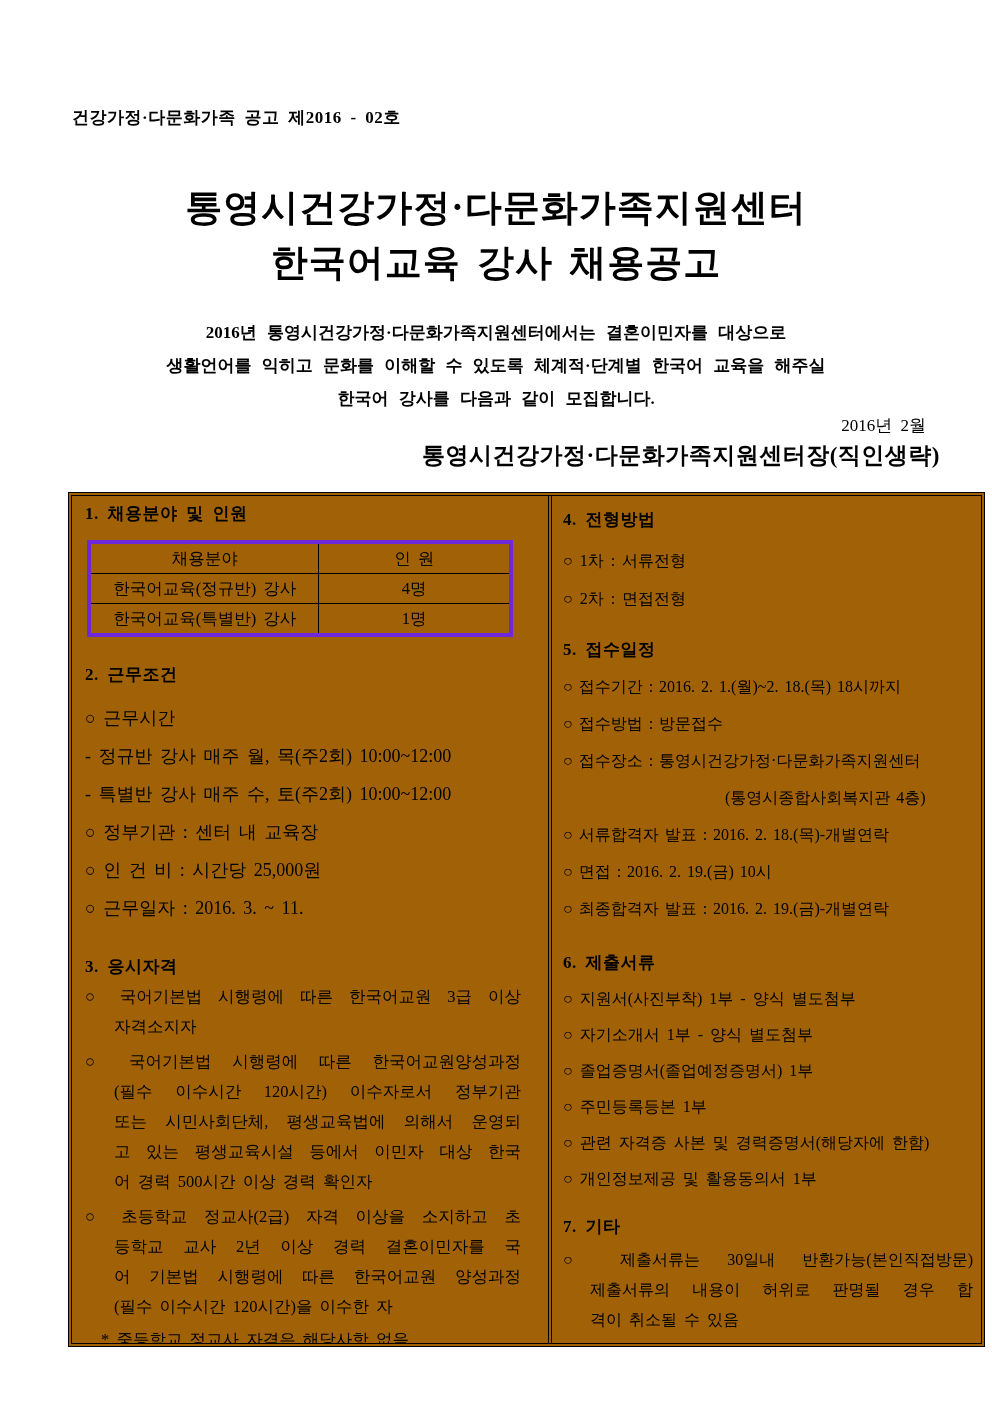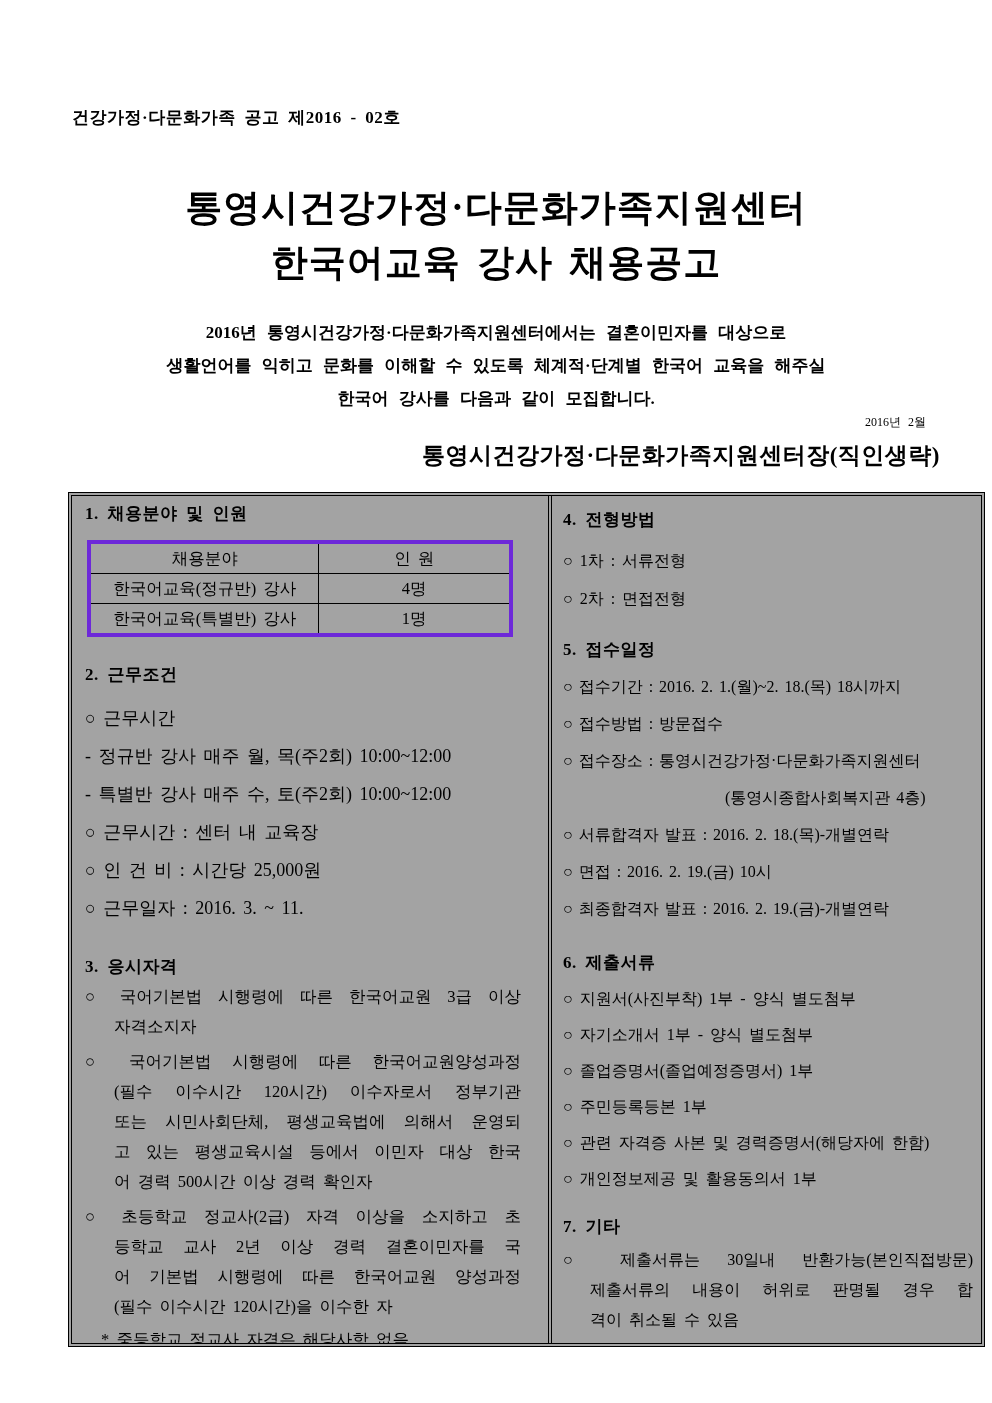--- a/index.html
+++ b/index.html
@@ -20,33 +20,33 @@
     position:absolute;left:0;top:180px;width:992px;text-align:center;
   }
   .title-line{
     font-size:37px;font-weight:bold;line-height:55px;letter-spacing:1px;word-spacing:6px;
   }
   .intro-block{
     position:absolute;left:0;top:316px;width:992px;text-align:center;
   }
   .intro-line{font-size:17px;line-height:33px;word-spacing:6px;font-weight:bold;}
   .date-line{
-    position:absolute;top:414px;right:66px;font-size:12px;word-spacing:4px;
+    position:absolute;top:414px;right:66px;font-size:17px;word-spacing:4px;
   }
   .signer-line{
     position:absolute;top:440px;right:52px;
     font-size:23px;font-weight:bold;letter-spacing:.5px;
   }
   
   .docbox{
     position:absolute;left:68px;top:492px;width:917px;height:855px;
     border:4px double #000;
     box-sizing:border-box;
     display:flex;
-    background:#a3a3a3;
+    background:#a16207;
   }
   .cell{box-sizing:border-box;overflow:hidden;}
   .cell-left{width:461px;padding:8px 12px 4px 13px;}
   .cell-right{flex:1;border-left:4px double #000;padding:6px 8px 4px 11px;margin-left:15px;}
   .sec-heading{
     font-size:17px;font-weight:bold;line-height:20px;word-spacing:4px;letter-spacing:.5px;
   }
   
   .recruit-table{
     border-collapse:collapse;width:426px;margin:16px 0 0 2px;table-layout:fixed;
@@ -133,21 +133,21 @@
         <td>1명</td>
       </tr>
     </tbody>
       </table>
 
     <div class="sec-heading mt-s2">2. 근무조건</div>
     <div class="s2-lines">
       <div class="bline">○ 근무시간</div>
       <div class="bline">- 정규반 강사 매주 월, 목(주2회) 10:00~12:00</div>
       <div class="bline">- 특별반 강사 매주 수, 토(주2회) 10:00~12:00</div>
-      <div class="bline">○ 근무시간 : 센터 내 교육장</div>
+      <div class="bline">○ 정부기관 : 센터 내 교육장</div>
       <div class="bline">○ 인 건 비 : 시간당 25,000원</div>
       <div class="bline">○ 근무일자 : 2016. 3. ~ 11.</div>
     </div>
 
     <div class="sec-heading mt-s3">3. 응시자격</div>
 
     <div class="s3-item">
       <div class="bline jf">○ 국어기본법 시행령에 따른 한국어교원 3급 이상</div>
       <div class="bline cont">자격소지자</div>
     </div>

